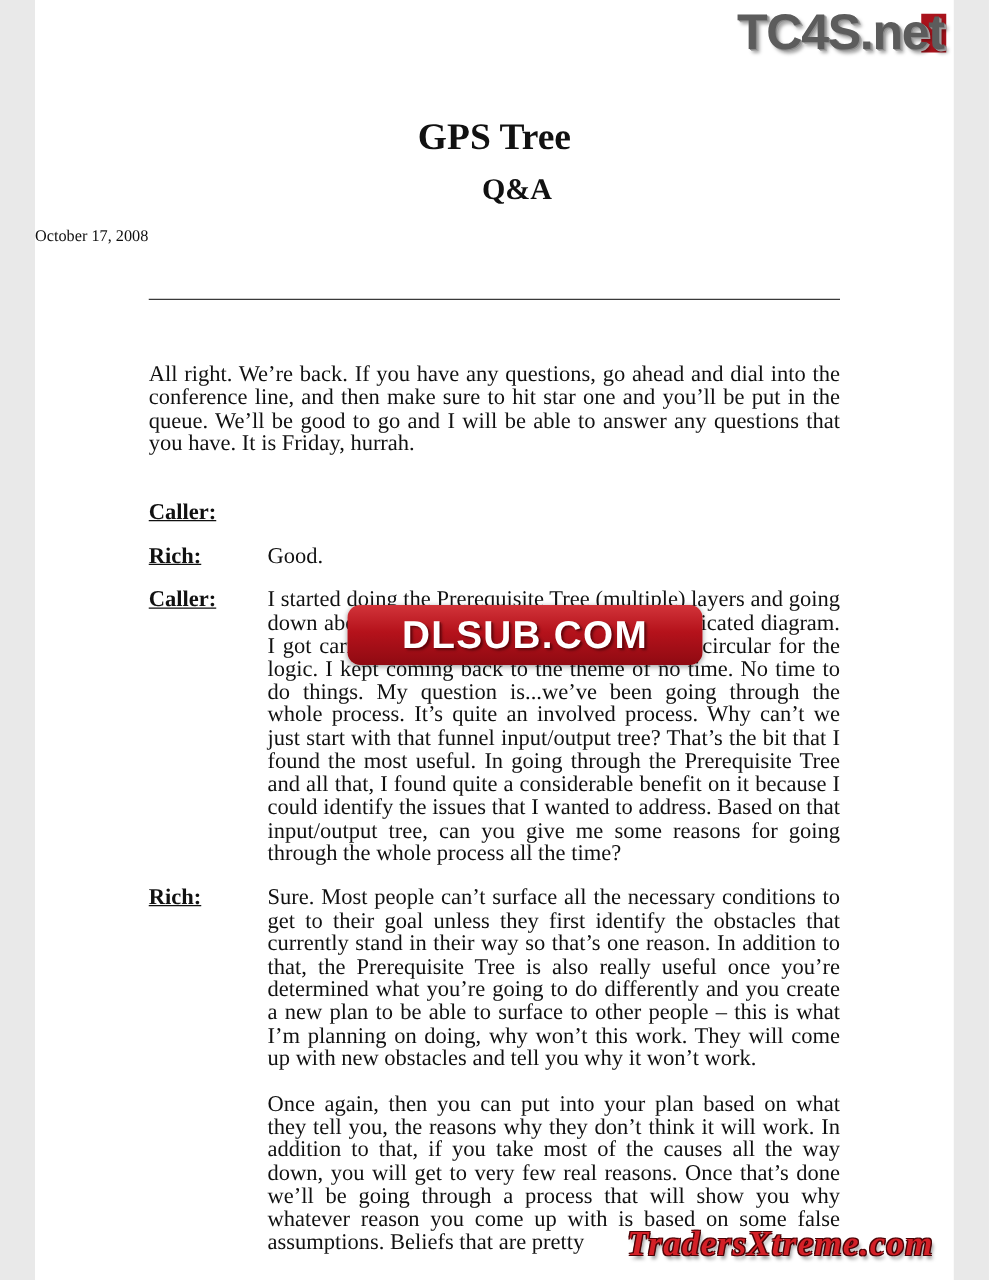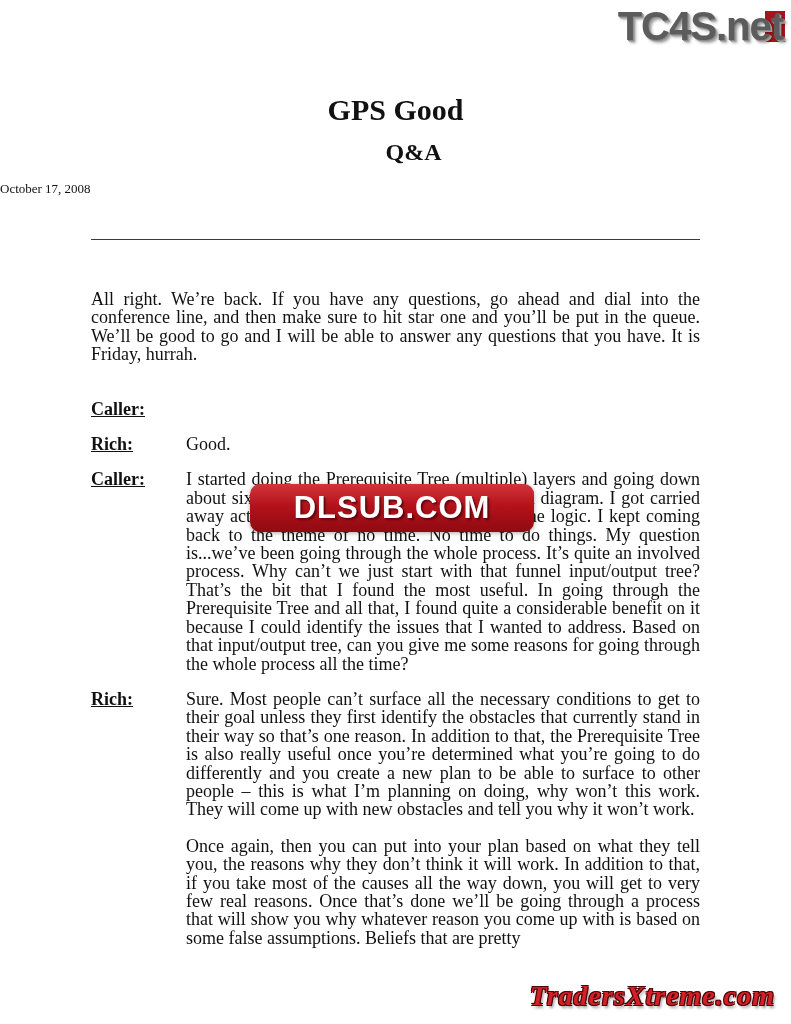--- a/index.html
+++ b/index.html
@@ -1,19 +1,19 @@
 <!DOCTYPE html>
 <html><head>
 <meta charset="utf-8">
 <style>
   * { margin: 0; padding: 0; box-sizing: border-box; }
   html, body { background: #e9e9e9; }
   .page {
     position: relative;
-    width: 791px;
+    width: 735px;
     height: 1024px;
     margin: 0 auto;
     background: #ffffff;
     font-family: "Liberation Serif", serif;
     color: #111;
     overflow: hidden;
   }
 
   
   .tc4s-logo {
@@ -140,21 +140,21 @@
 </head>
 <body>
 
 <div class="page">
 
   <div class="tc4s-logo">
     <span class="logo-red-block"></span>
     <span class="logo-text">TC4S.net</span>
   </div>
 
-  <div class="doc-title">GPS Good</div>
+  <div class="doc-title">GPS Tree</div>
   <div class="doc-subtitle">Q&amp;A</div>
   <div class="doc-date">October 17, 2008</div>
 
   <hr class="rule">
 
   <div class="content">
 
     <p class="intro-p1">All right. We’re back. If you have any questions, go ahead and dial into the conference line, and then make sure to hit star one and you’ll be put in the queue. We’ll be good to go and I will be able to answer any questions that you have. It is Friday, hurrah.</p>
 
     <div class="turn turn-first">

